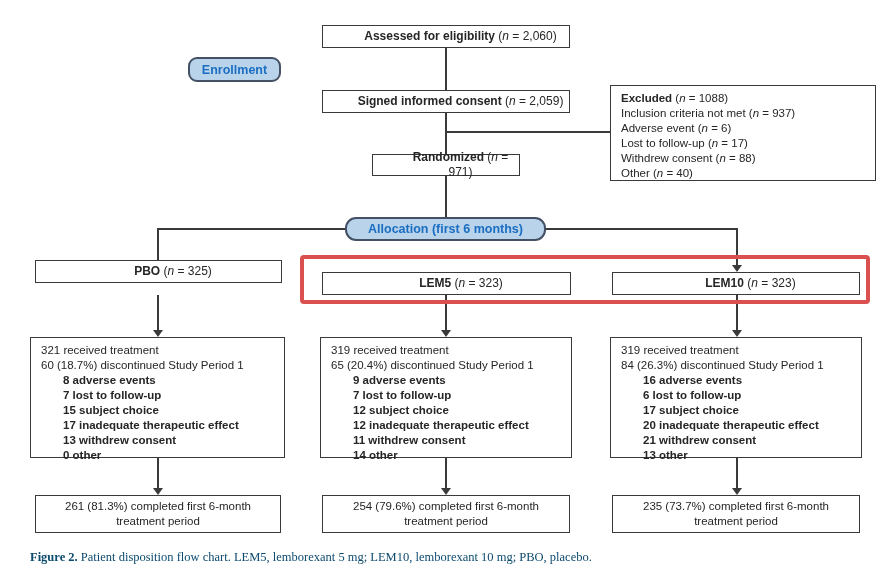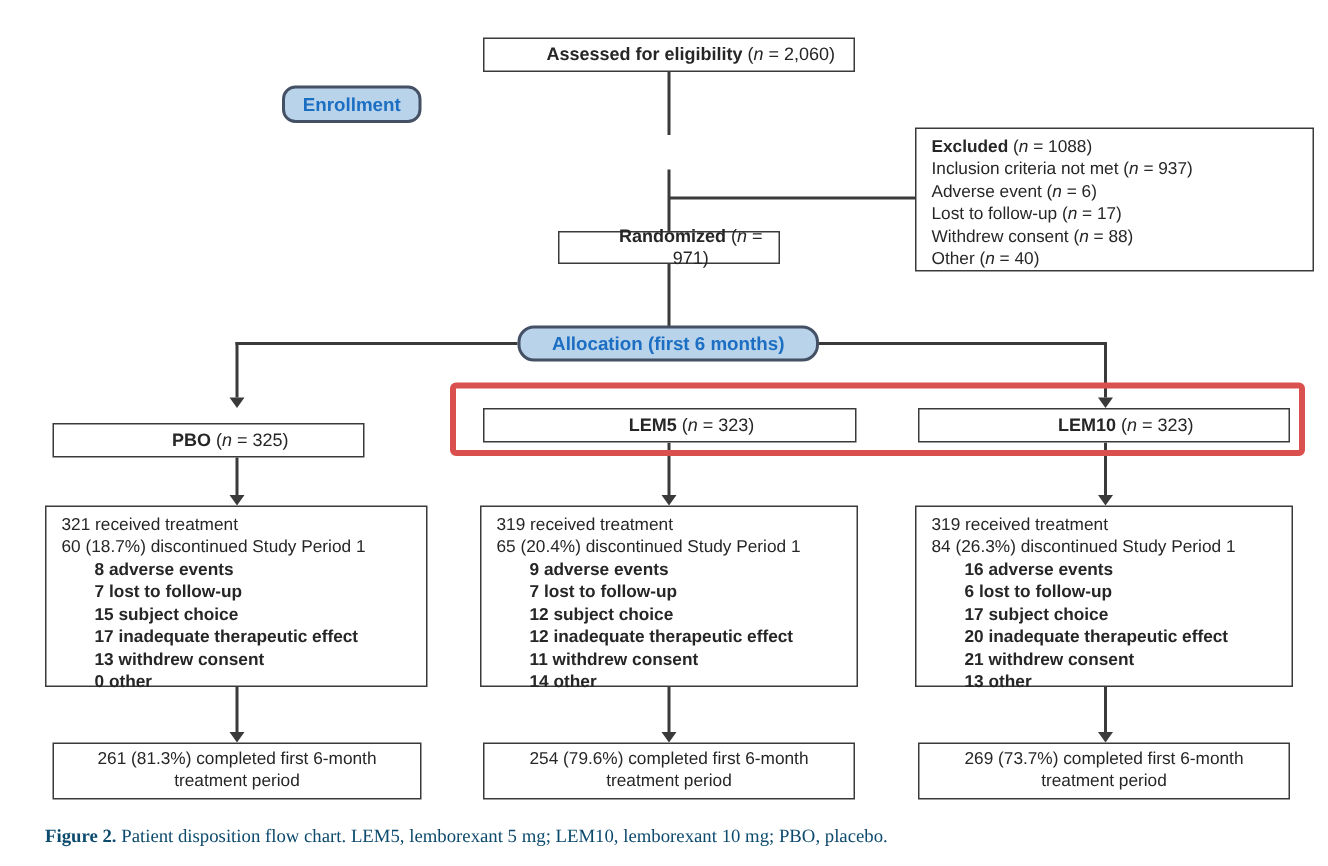--- a/index.html
+++ b/index.html
@@ -84,39 +84,42 @@
   <div class="highlight" style="left:300px;top:255px;width:570px;height:49px"></div>
 
   <div class="fbox center" style="left:322px;top:25px;width:248px;height:23px">
     <span><span class="ttl">Assessed for eligibility</span> <span>(<i>n</i> = 2,060)</span></span>
   </div>
 
   <div class="badge" style="left:188px;top:57px;width:93px;height:25px">
     <span>Enrollment</span>
   </div>
 
+  <div class="fbox center" style="left:322px;top:90px;width:248px;height:23px">
+    <span><span class="ttl">Signed informed consent</span> <span>(<i>n</i> = 2,059)</span></span>
+  </div>
 
   <div class="listbox" style="left:610px;top:85px;width:266px;height:96px">
     <div class="line"><span class="ttl">Excluded</span> <span>(<i>n</i> = 1088)</span></div>
     <div class="line">Inclusion criteria not met (<i>n</i> = 937)</div>
     <div class="line">Adverse event (<i>n</i> = 6)</div>
     <div class="line">Lost to follow-up (<i>n</i> = 17)</div>
     <div class="line">Withdrew consent (<i>n</i> = 88)</div>
     <div class="line">Other (<i>n</i> = 40)</div>
   </div>
 
   <div class="fbox center" style="left:372px;top:154px;width:148px;height:22px">
     <span><span class="ttl">Randomized</span> <span>(<i>n</i> = 971)</span></span>
   </div>
 
   <div class="badge" style="left:345px;top:217px;width:201px;height:24px;border-radius:11px">
     <span>Allocation (first 6 months)</span>
   </div>
 
-  <div class="fbox center" style="left:35px;top:282px;width:208px;height:23px">
+  <div class="fbox center" style="left:35px;top:260px;width:247px;height:23px">
     <span><span class="ttl">PBO</span> <span>(<i>n</i> = 325)</span></span>
   </div>
   <div class="fbox center" style="left:322px;top:272px;width:249px;height:23px">
     <span><span class="ttl">LEM5</span> <span>(<i>n</i> = 323)</span></span>
   </div>
   <div class="fbox center" style="left:612px;top:272px;width:248px;height:23px">
     <span><span class="ttl">LEM10</span> <span>(<i>n</i> = 323)</span></span>
   </div>
 
   <div class="listbox" style="left:30px;top:337px;width:255px;height:121px">
@@ -152,20 +155,20 @@
     <div class="line indent">13 other</div>
   </div>
 
   <div class="donebox" style="left:35px;top:495px;width:246px;height:38px">
     <span>261 (81.3%) completed first 6-month treatment period</span>
   </div>
   <div class="donebox" style="left:322px;top:495px;width:248px;height:38px">
     <span>254 (79.6%) completed first 6-month treatment period</span>
   </div>
   <div class="donebox" style="left:612px;top:495px;width:248px;height:38px">
-    <span>269 (73.7%) completed first 6-month treatment period</span>
+    <span>235 (73.7%) completed first 6-month treatment period</span>
   </div>
 
   <div class="caption">
     <span class="cl">Figure 2.</span>  <span>Patient disposition flow chart. LEM5, lemborexant 5 mg; LEM10, lemborexant 10 mg; PBO, placebo.</span>
   </div>
 
 </div>
 
 </body></html>

